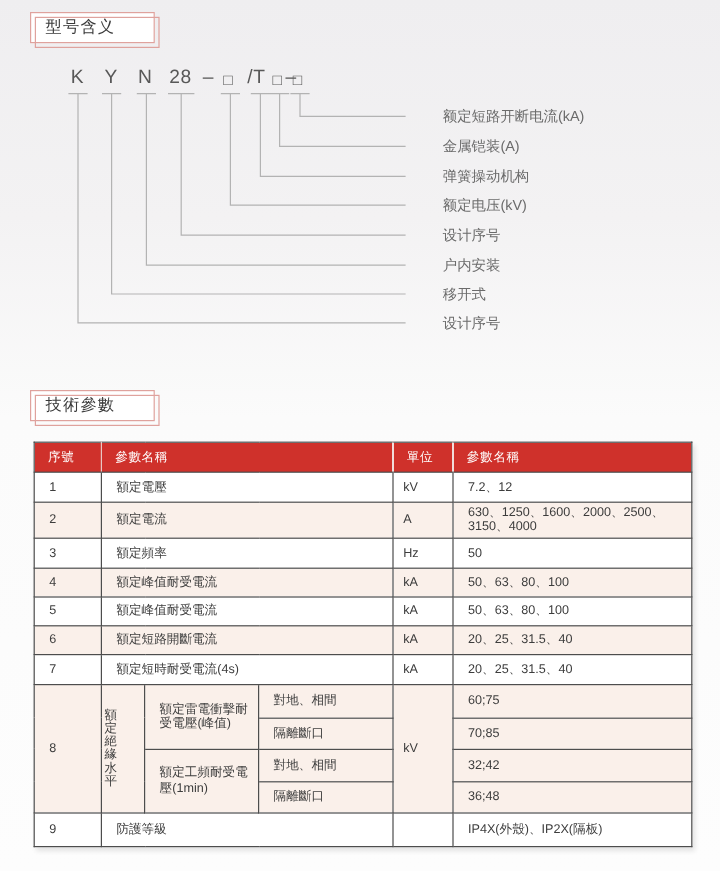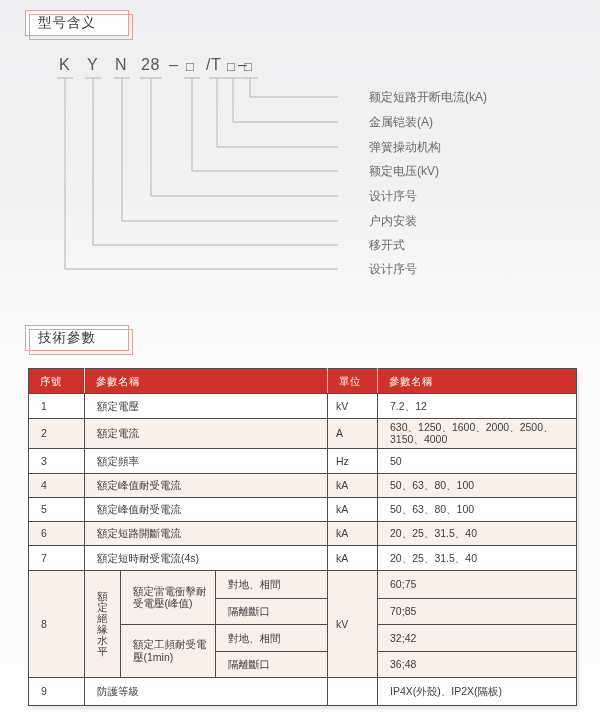--- a/index.html
+++ b/index.html
@@ -47,21 +47,21 @@
   .params th, .params td {
     border:1px solid #4d4d4d; font-weight:normal; text-align:left;
     padding:2px 6px 2px 12px; line-height:1.18; vertical-align:middle;
     overflow:hidden;
   }
   .params thead th { background:#cf312b; color:#ffffff; letter-spacing:0.5px; }
   .params thead th { border-right-color:#e9c6c2;padding-left:11px; }
   .params thead th:last-child { border-right-color:#4d4d4d; }
   tr.zebra td { background:#faf0ea; }
   td.unit-cell { padding-left:8px; }
-  td.vert-cell { padding:0 2px; text-align:center; }
+  td.vert-cell { padding:0 2px; }
   td.vert-cell span {
     display:inline-block; width:12px; font-size:10.5px; line-height:11px;
     word-break:break-all; color:#3d3d3d;
   }
   tr.rh25{height:25px} tr.rh26{height:26px} tr.rh24{height:24px}
   tr.rh27{height:27px} tr.rh28{height:28px}
 </style>
 </head>
 <body>
 

